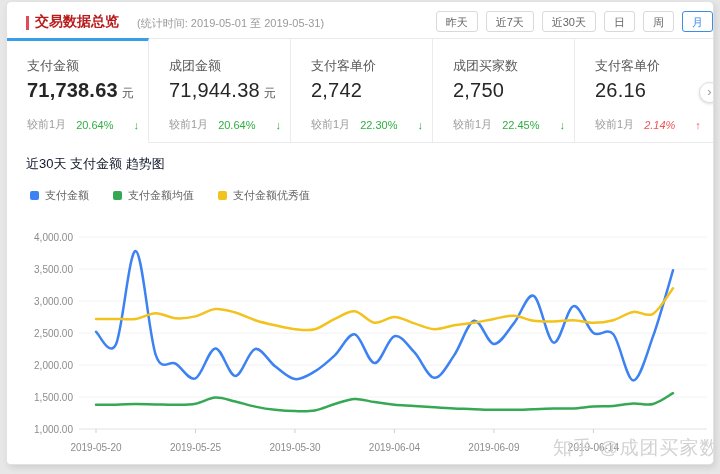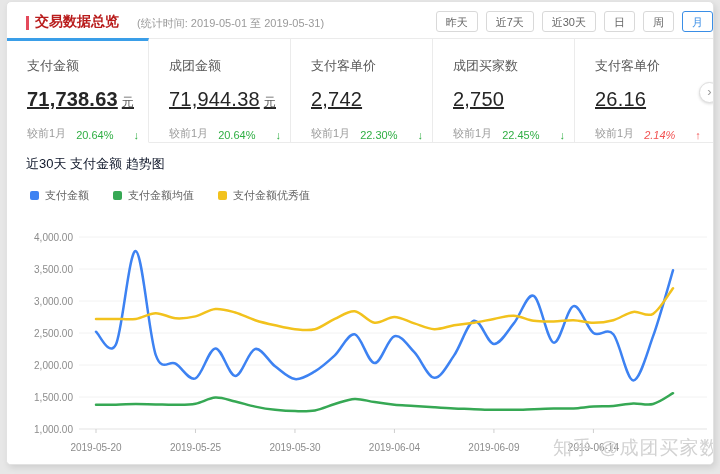--- a/index.html
+++ b/index.html
@@ -21,24 +21,24 @@
                font-family:inherit; }
   .range-btn.active { color:#3a8ee6; border-color:#3a8ee6; }
 
   
   .cards { position:absolute; top:36px; left:0; right:0; height:105px; display:flex; }
   .card { flex:0 0 142px; border-right:1px solid #ebebeb; border-bottom:1px solid #ebebeb;
           border-top:1px solid #ebebeb; padding:18px 0 0 20px; background:#fff; cursor:pointer; }
   .card:last-child { flex:1 1 auto; border-right:none; }
   .card.selected { border-top:3px solid #3a9ee8; border-bottom-color:transparent; padding-top:16px; }
   .card-label { font-size:13px; color:#595959; }
-  .card-value { margin-top:13px; font-size:20px; color:#262626; letter-spacing:.2px;text-decoration:underline; }
+  .card-value { margin-top:4px; font-size:20px; color:#262626; letter-spacing:.2px; }
   .card.selected .card-value { font-weight:bold; }
   .unit { font-size:12px; color:#595959; margin-left:4px; font-weight:normal; }
-  .card-sub { margin-top:15px; font-size:11px; color:#9b9b9b; display:flex; align-items:flex-end; }
+  .card-sub { margin-top:15px; font-size:11px; color:#9b9b9b; display:flex; align-items:center; }
   .chg { margin-left:10px; display:flex; align-items:center; gap:20px; }
   .arrow { font-weight:bold; font-size:11px; }
   .next-btn { position:absolute; right:-7px; top:44px; width:21px; height:21px; border-radius:50%;
               border:1px solid #ddd; background:#fff; color:#999; font-size:13px; line-height:18px;
               text-align:center; box-shadow:0 1px 3px rgba(0,0,0,.15); cursor:pointer; }
 
   
   .chart-section { position:absolute; top:141px; left:0; right:0; bottom:0; background:#fff; }
   .chart-title { position:absolute; left:19px; top:12px; font-size:13px; color:#0f172a; }
   .legend { position:absolute; left:23px; top:45px; display:flex; gap:24px; }

